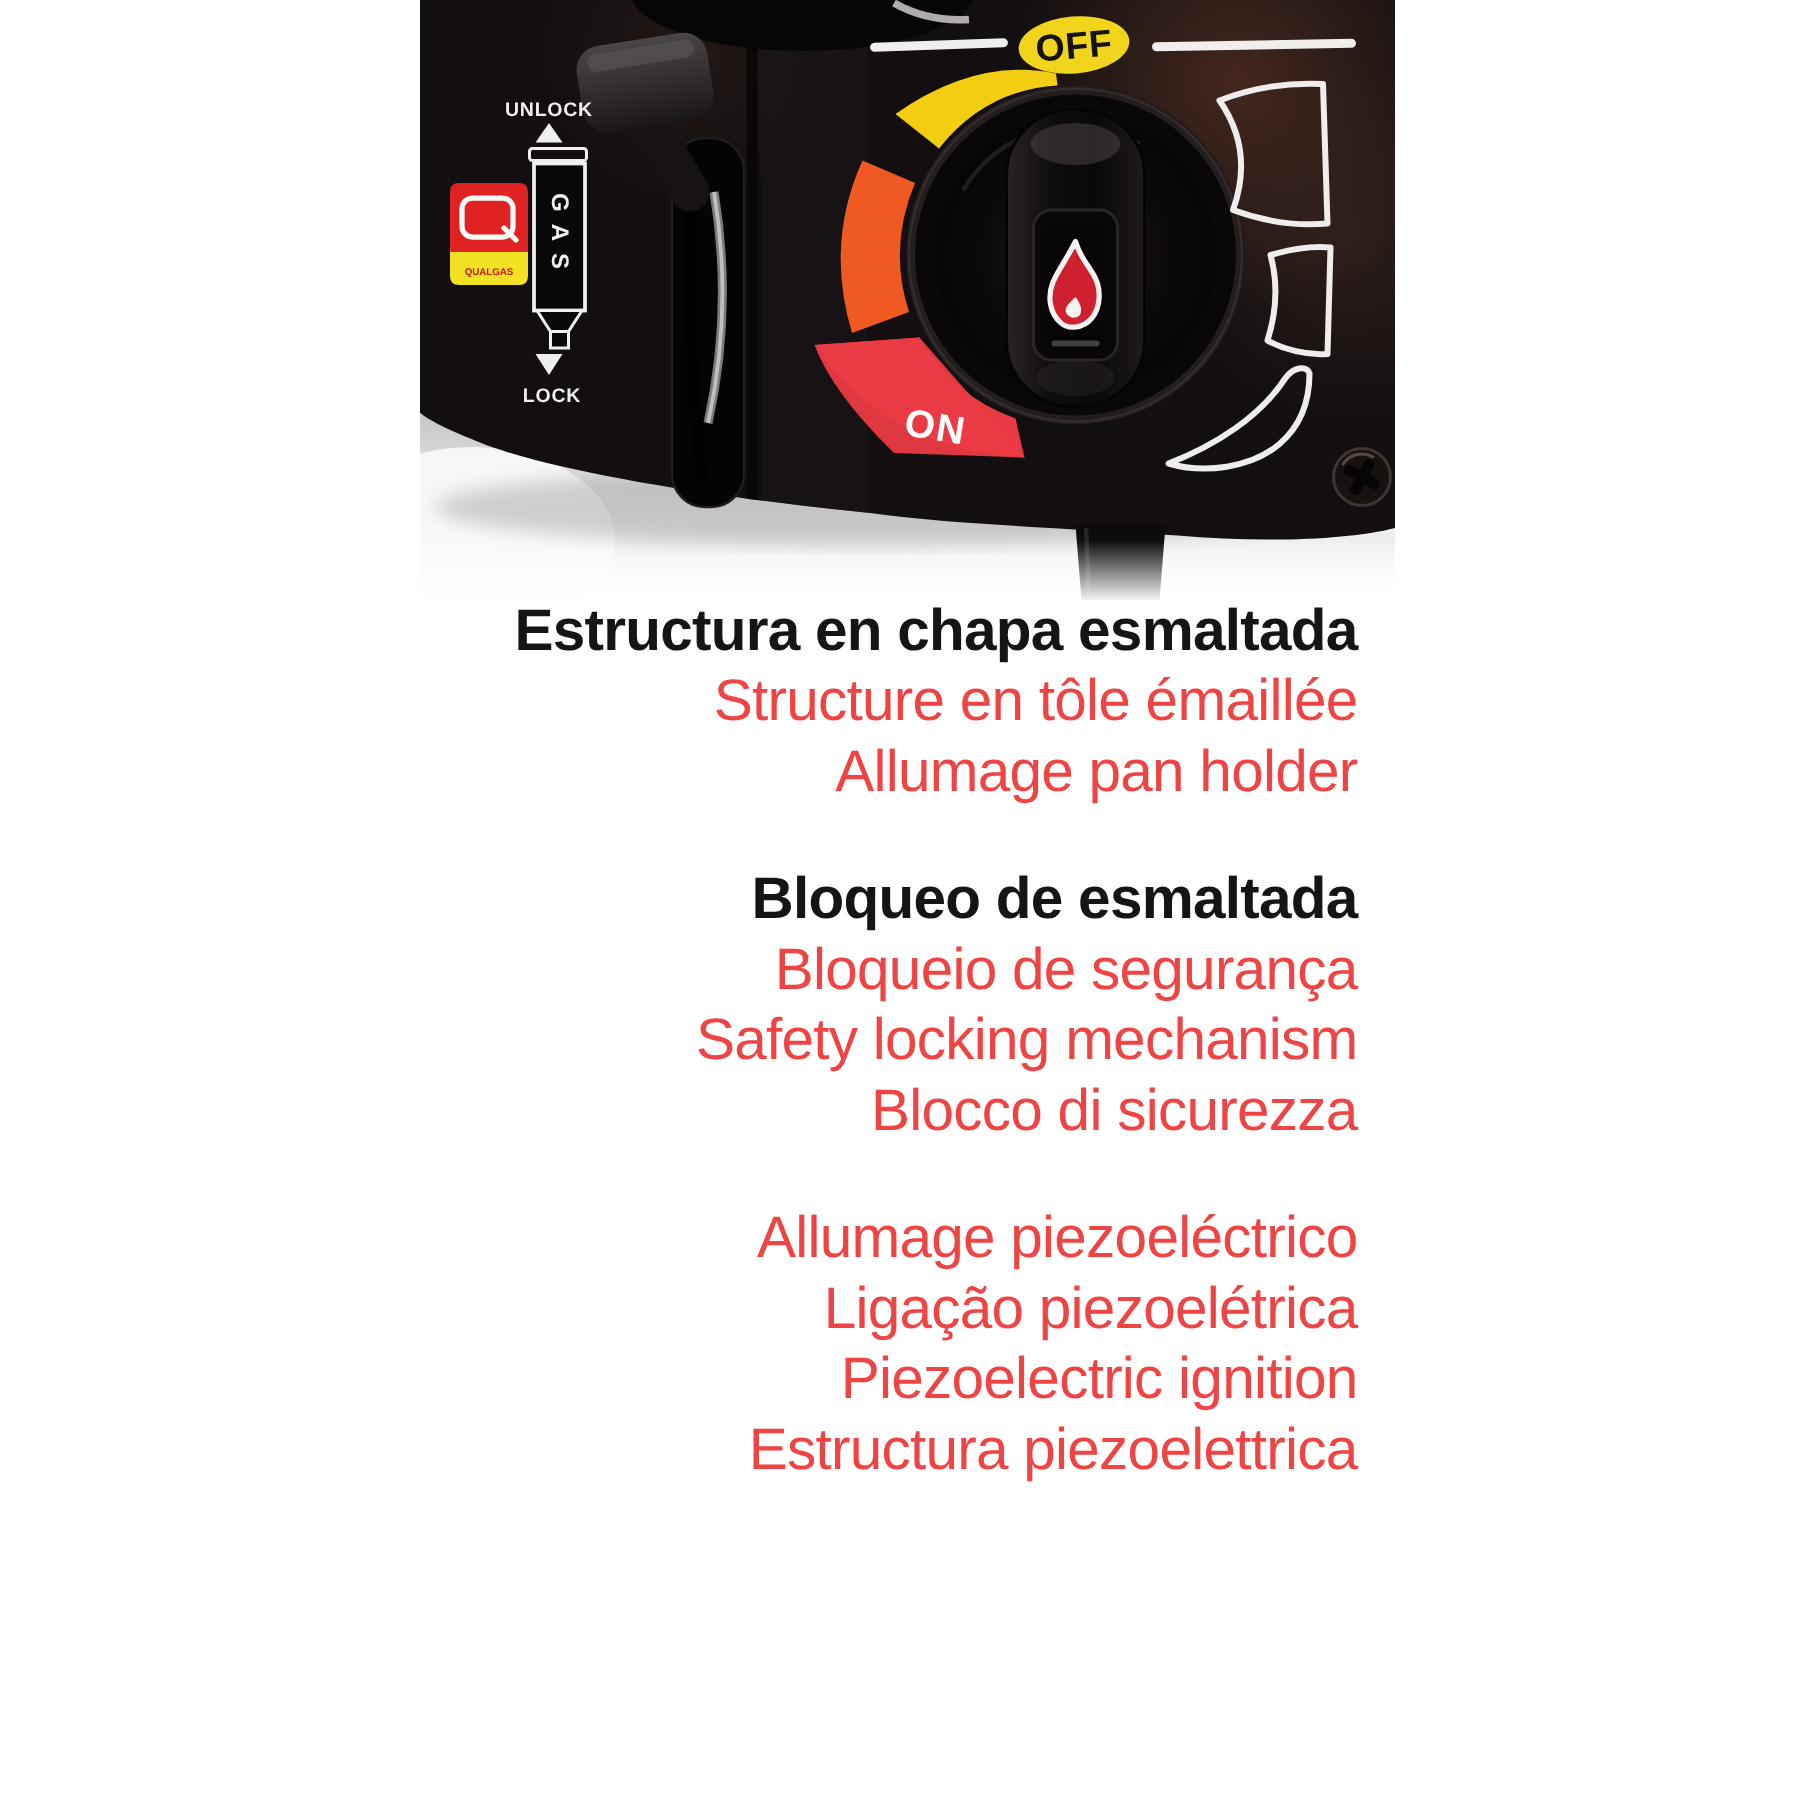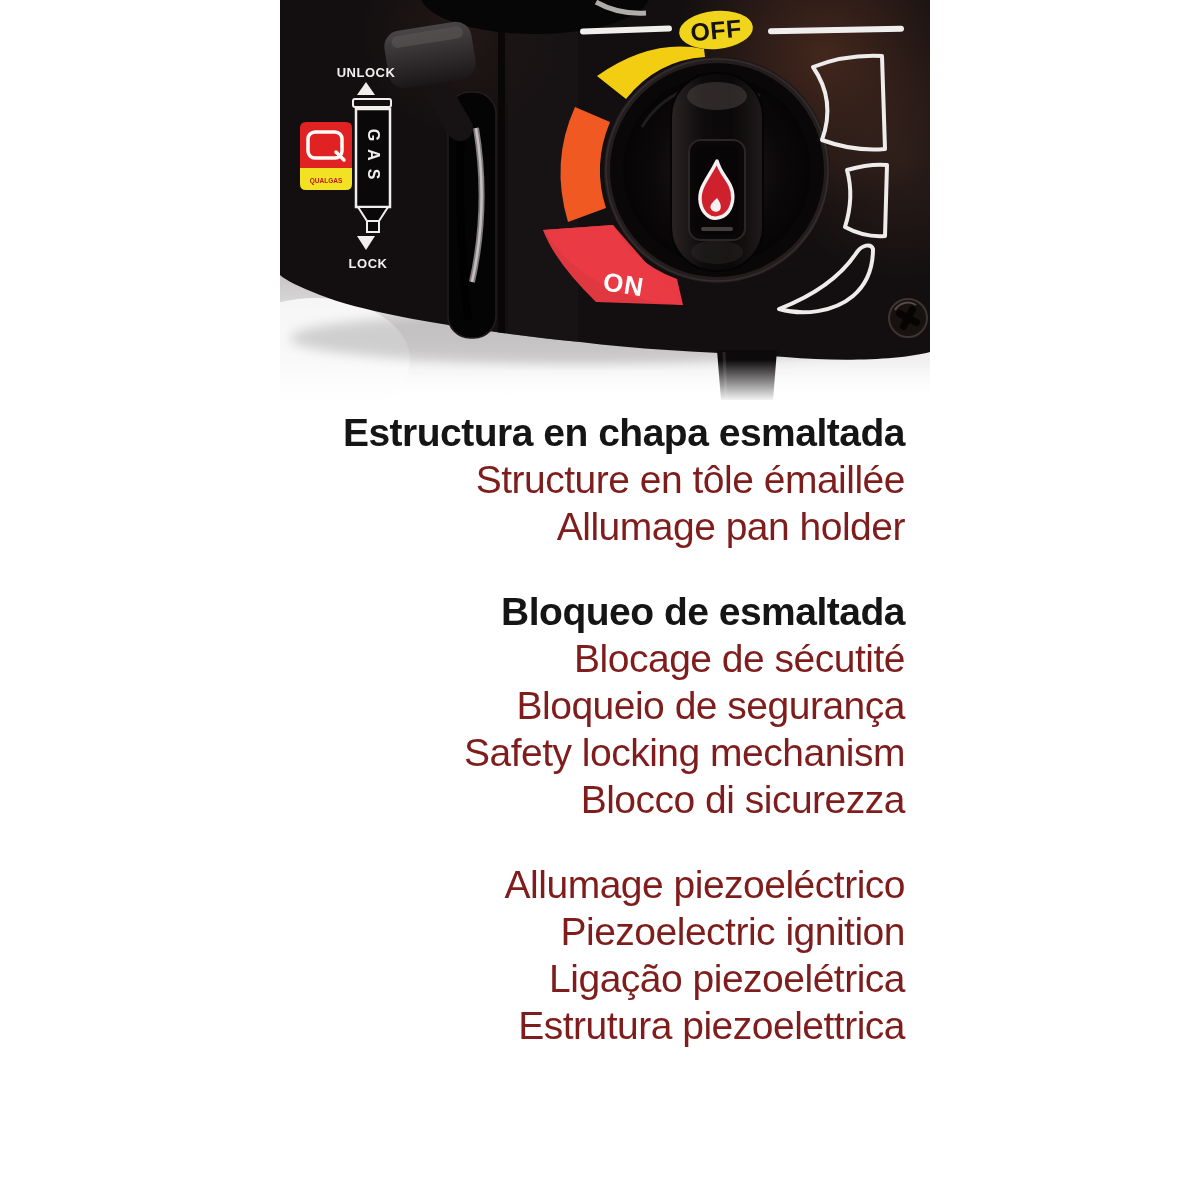--- a/index.html
+++ b/index.html
@@ -4,26 +4,26 @@
 <style>
   html,body{margin:0;padding:0;}
   body{
     width:1200px;height:1200px;background:#ffffff;position:relative;overflow:hidden;
     font-family:"Liberation Sans", sans-serif;
   }
   .photo{position:absolute;left:280px;top:0;width:650px;height:400px;}
   .textcol{
     position:absolute;top:397px;left:80px;right:295px;text-align:right;color:#1e1e1e;
   }
-  .section{margin:12px 0 38px 0;}
+  .section{margin:0 0 38px 0;}
   .section .title{
     margin:0;font-size:39px;line-height:47px;font-weight:700;letter-spacing:-0.5px;color:#151515;
   }
   .section .line{
-    margin:0;font-size:39px;line-height:47px;font-weight:400;letter-spacing:-0.5px;color:#7f1d1d;
+    margin:0;font-size:39px;line-height:47px;font-weight:400;letter-spacing:-0.5px;color:#ef4444;
   }
   svg text{font-family:"Liberation Sans", sans-serif;}
 </style>
 </head>
 <body>
 
 <div class="photo">
 <svg width="650" height="400" viewBox="0 0 650 400">
   <defs>
     <linearGradient id="surfaceGrad" x1="0" y1="240" x2="0" y2="400" gradientUnits="userSpaceOnUse">
@@ -175,26 +175,25 @@
 <div class="textcol">
 
   <div class="section">
     <p class="title">Estructura en chapa esmaltada</p>
     <p class="line">Structure en tôle émaillée</p>
     <p class="line">Allumage pan holder</p>
   </div>
 
   <div class="section">
     <p class="title">Bloqueo de esmaltada</p>
-    <p class="line">Blocage de sécutité</p>
     <p class="line">Bloqueio de segurança</p>
     <p class="line">Safety locking mechanism</p>
     <p class="line">Blocco di sicurezza</p>
   </div>
 
   <div class="section">
     <p class="line">Allumage piezoeléctrico</p>
+    <p class="line">Ligação piezoelétrica</p>
     <p class="line">Piezoelectric ignition</p>
-    <p class="line">Ligação piezoelétrica</p>
-    <p class="line">Estrutura piezoelettrica</p>
+    <p class="line">Estructura piezoelettrica</p>
   </div>
 
 </div>
 
 </body></html>

